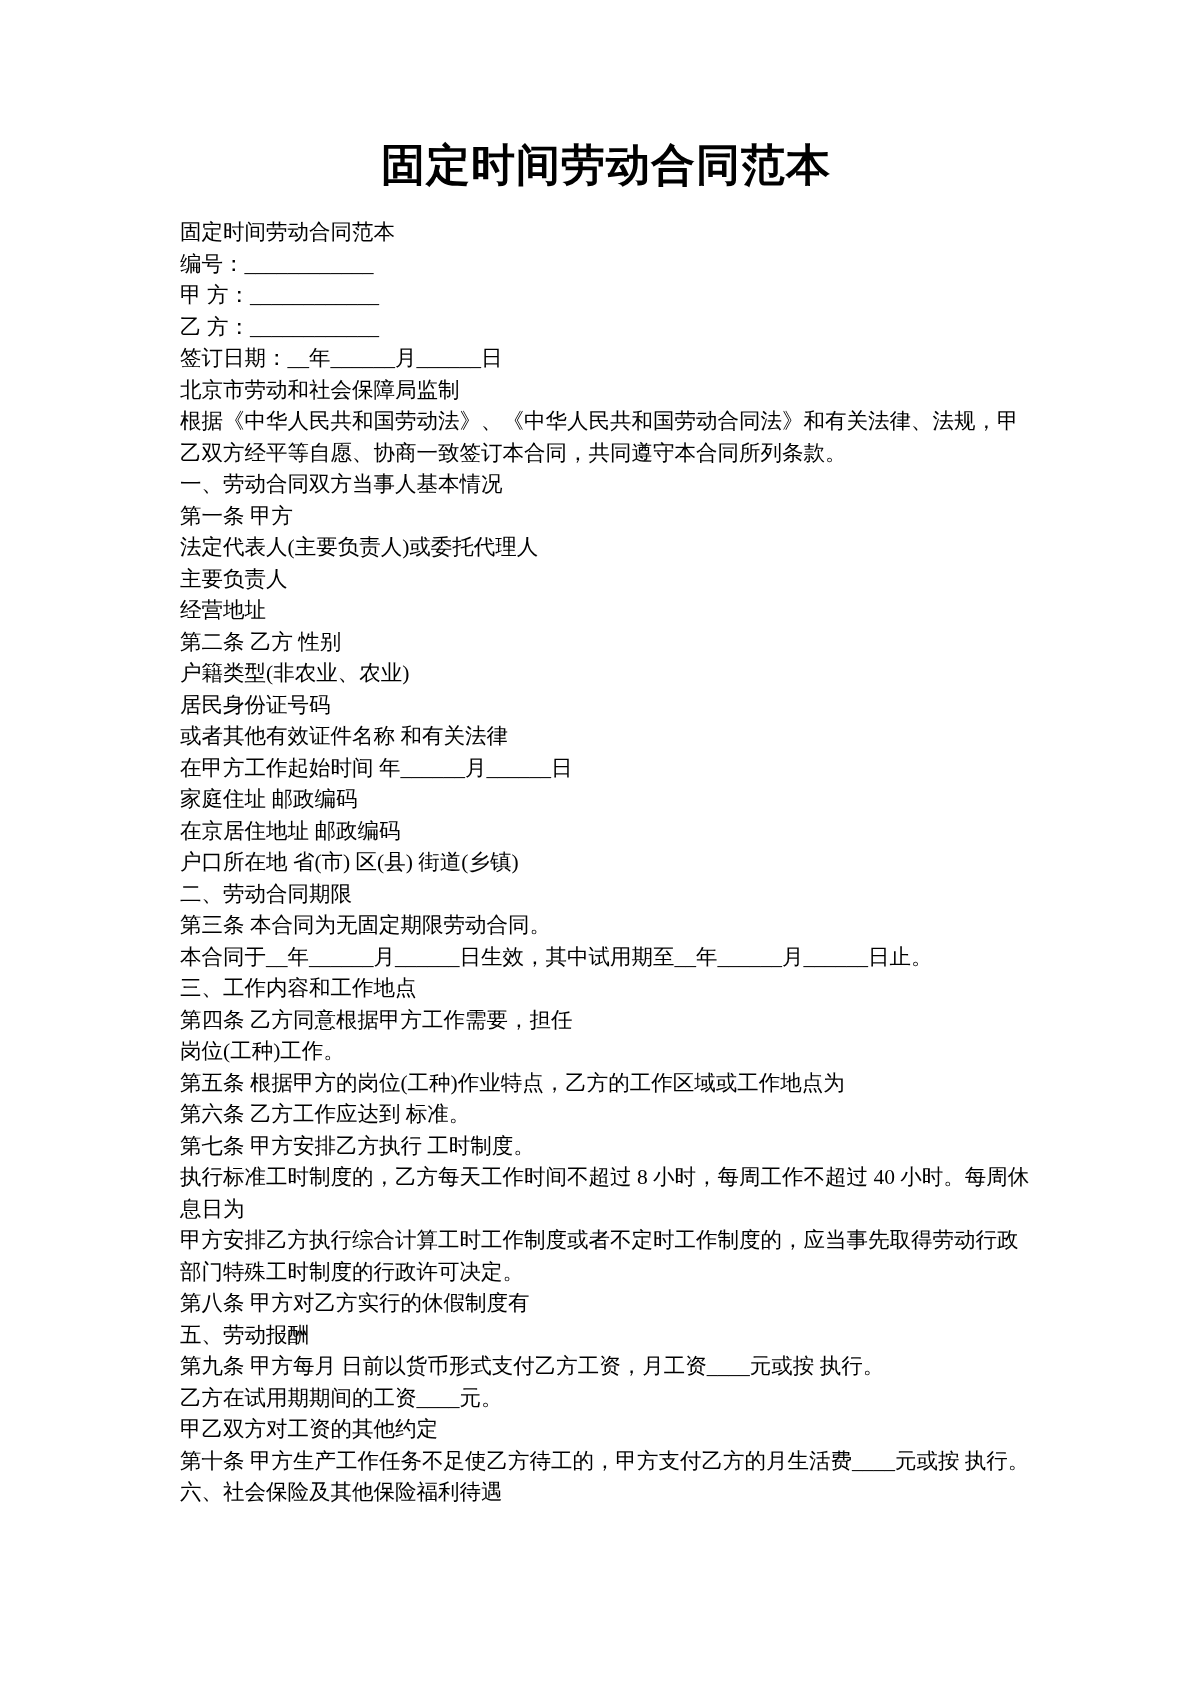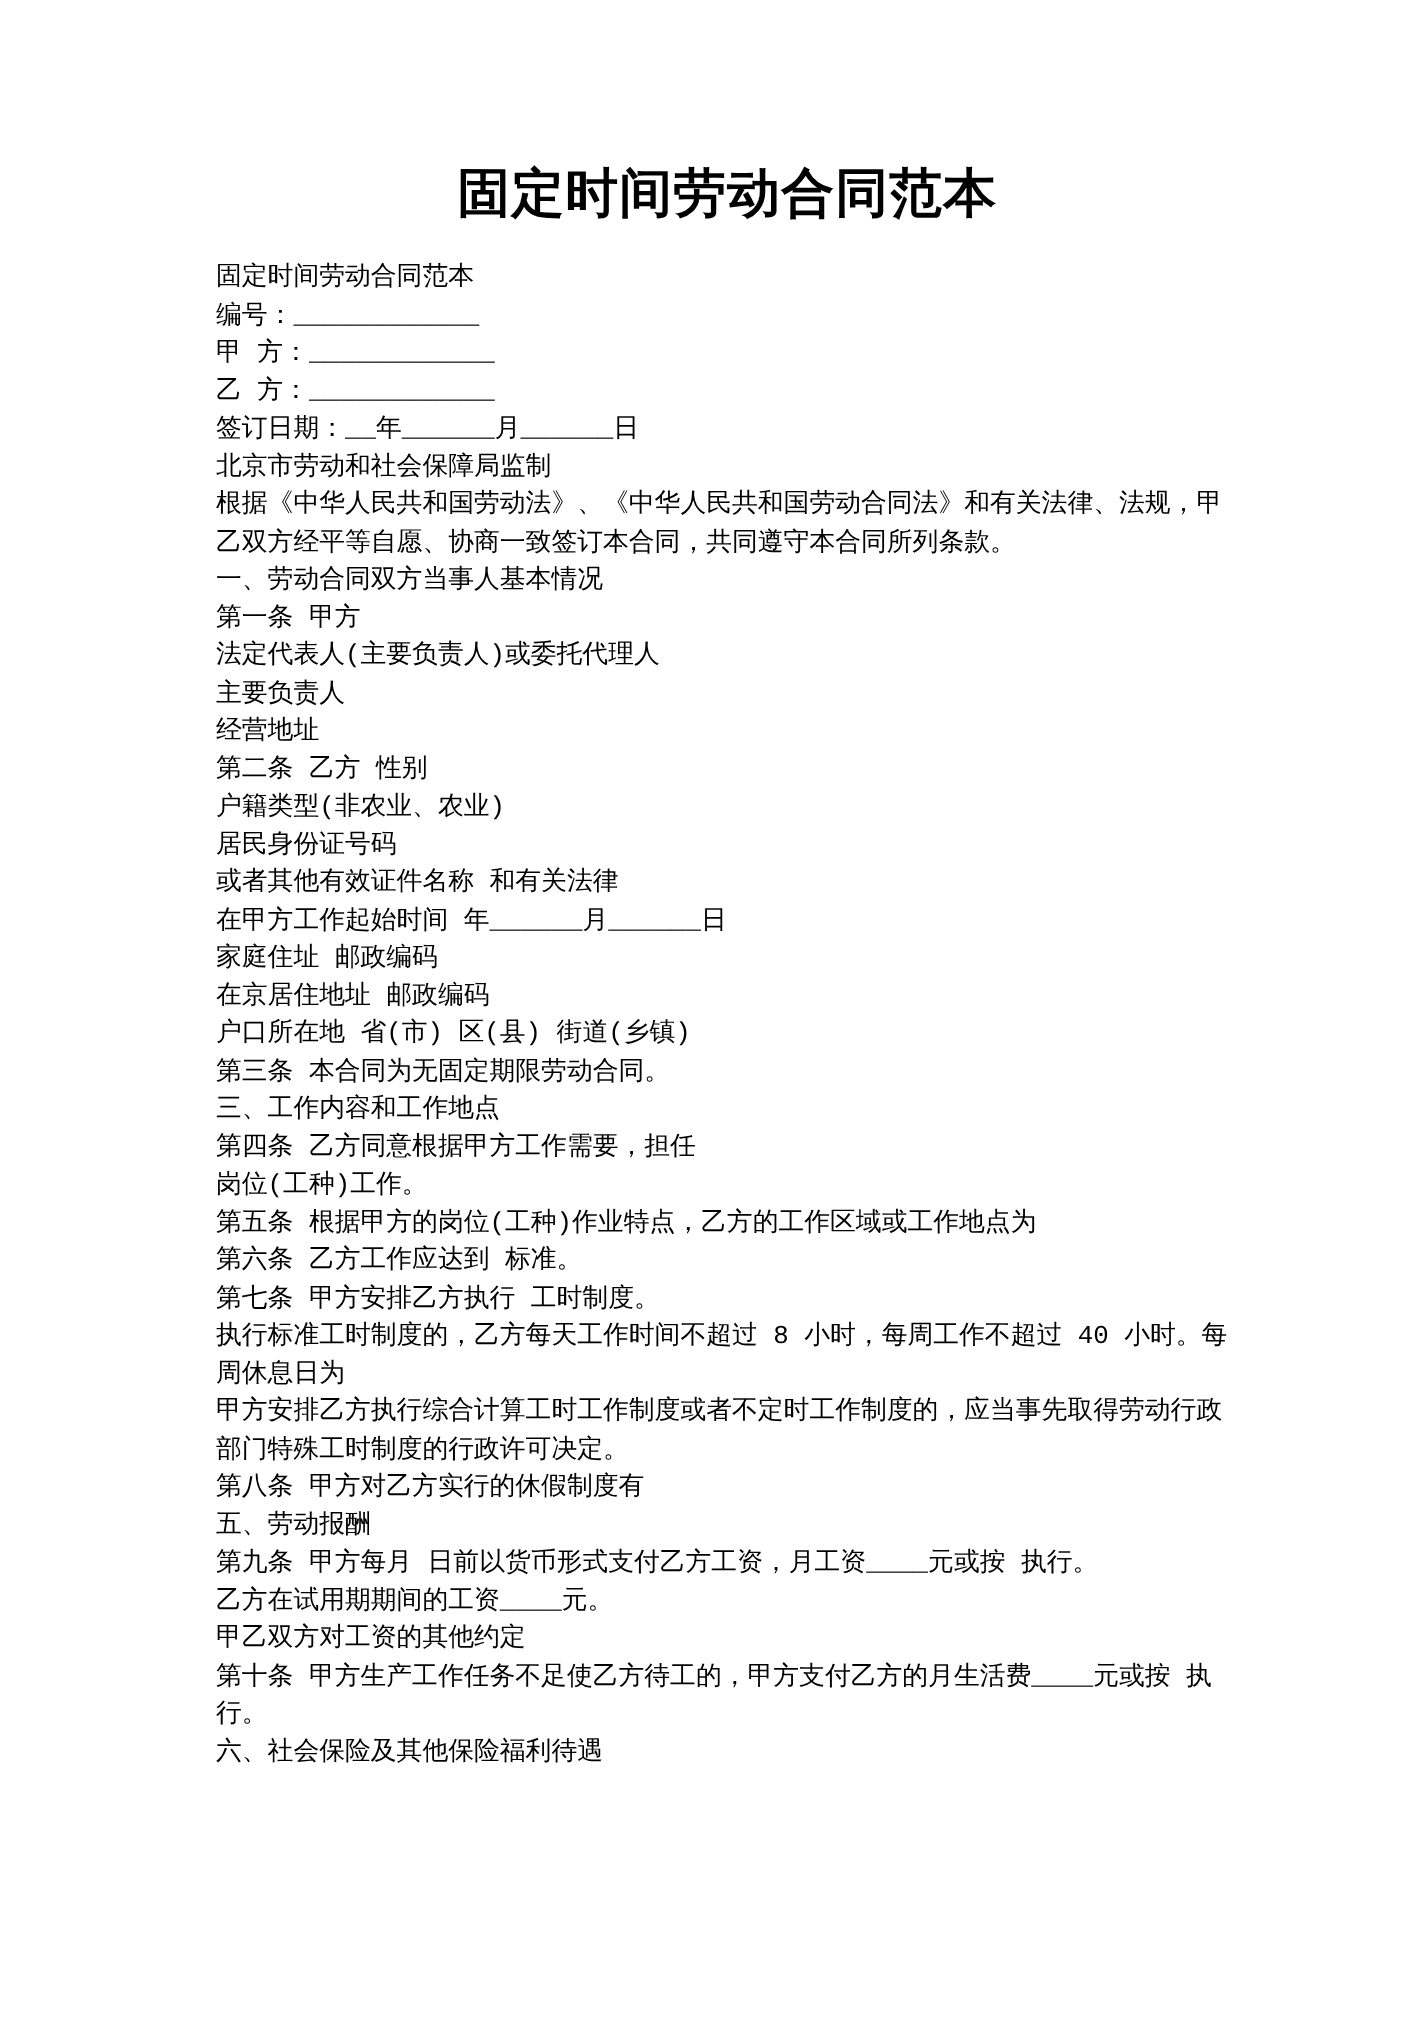--- a/index.html
+++ b/index.html
@@ -10,21 +10,20 @@
     overflow: hidden;
     font-family: "Liberation Serif", "DejaVu Serif", serif;
     color: #000000;
     position: relative;
   }
   .page {
     width: 1190px;
     height: 1683px;
     background: #ffffff;
     padding: 138px 158px 0 180px;
-    font-family: Liberation Mono, monospace;
   }
   h1.doc-title {
     width: 852px;
     text-align: center;
     font-size: 44px;
     font-weight: bold;
     line-height: 55px;
     letter-spacing: 1px;
     color: #000000;
     white-space: nowrap;
@@ -60,21 +59,23 @@
     <p>主要负责人</p>
     <p>经营地址</p>
     <p>第二条 乙方 性别</p>
     <p>户籍类型(非农业、农业)</p>
     <p>居民身份证号码</p>
     <p>或者其他有效证件名称 和有关法律</p>
     <p>在甲方工作起始时间 年______月______日</p>
     <p>家庭住址 邮政编码</p>
     <p>在京居住地址 邮政编码</p>
     <p>户口所在地 省(市) 区(县) 街道(乡镇)</p>
+    <p>二、劳动合同期限</p>
     <p>第三条 本合同为无固定期限劳动合同。</p>
+    <p>本合同于__年______月______日生效，其中试用期至__年______月______日止。</p>
     <p>三、工作内容和工作地点</p>
     <p>第四条 乙方同意根据甲方工作需要，担任</p>
     <p>岗位(工种)工作。</p>
     <p>第五条 根据甲方的岗位(工种)作业特点，乙方的工作区域或工作地点为</p>
     <p>第六条 乙方工作应达到 标准。</p>
     <p>第七条 甲方安排乙方执行 工时制度。</p>
     <p>执行标准工时制度的，乙方每天工作时间不超过 8 小时，每周工作不超过 40 小时。每周休息日为</p>
     <p>甲方安排乙方执行综合计算工时工作制度或者不定时工作制度的，应当事先取得劳动行政部门特殊工时制度的行政许可决定。</p>
     <p>第八条 甲方对乙方实行的休假制度有</p>
     <p>五、劳动报酬</p>

